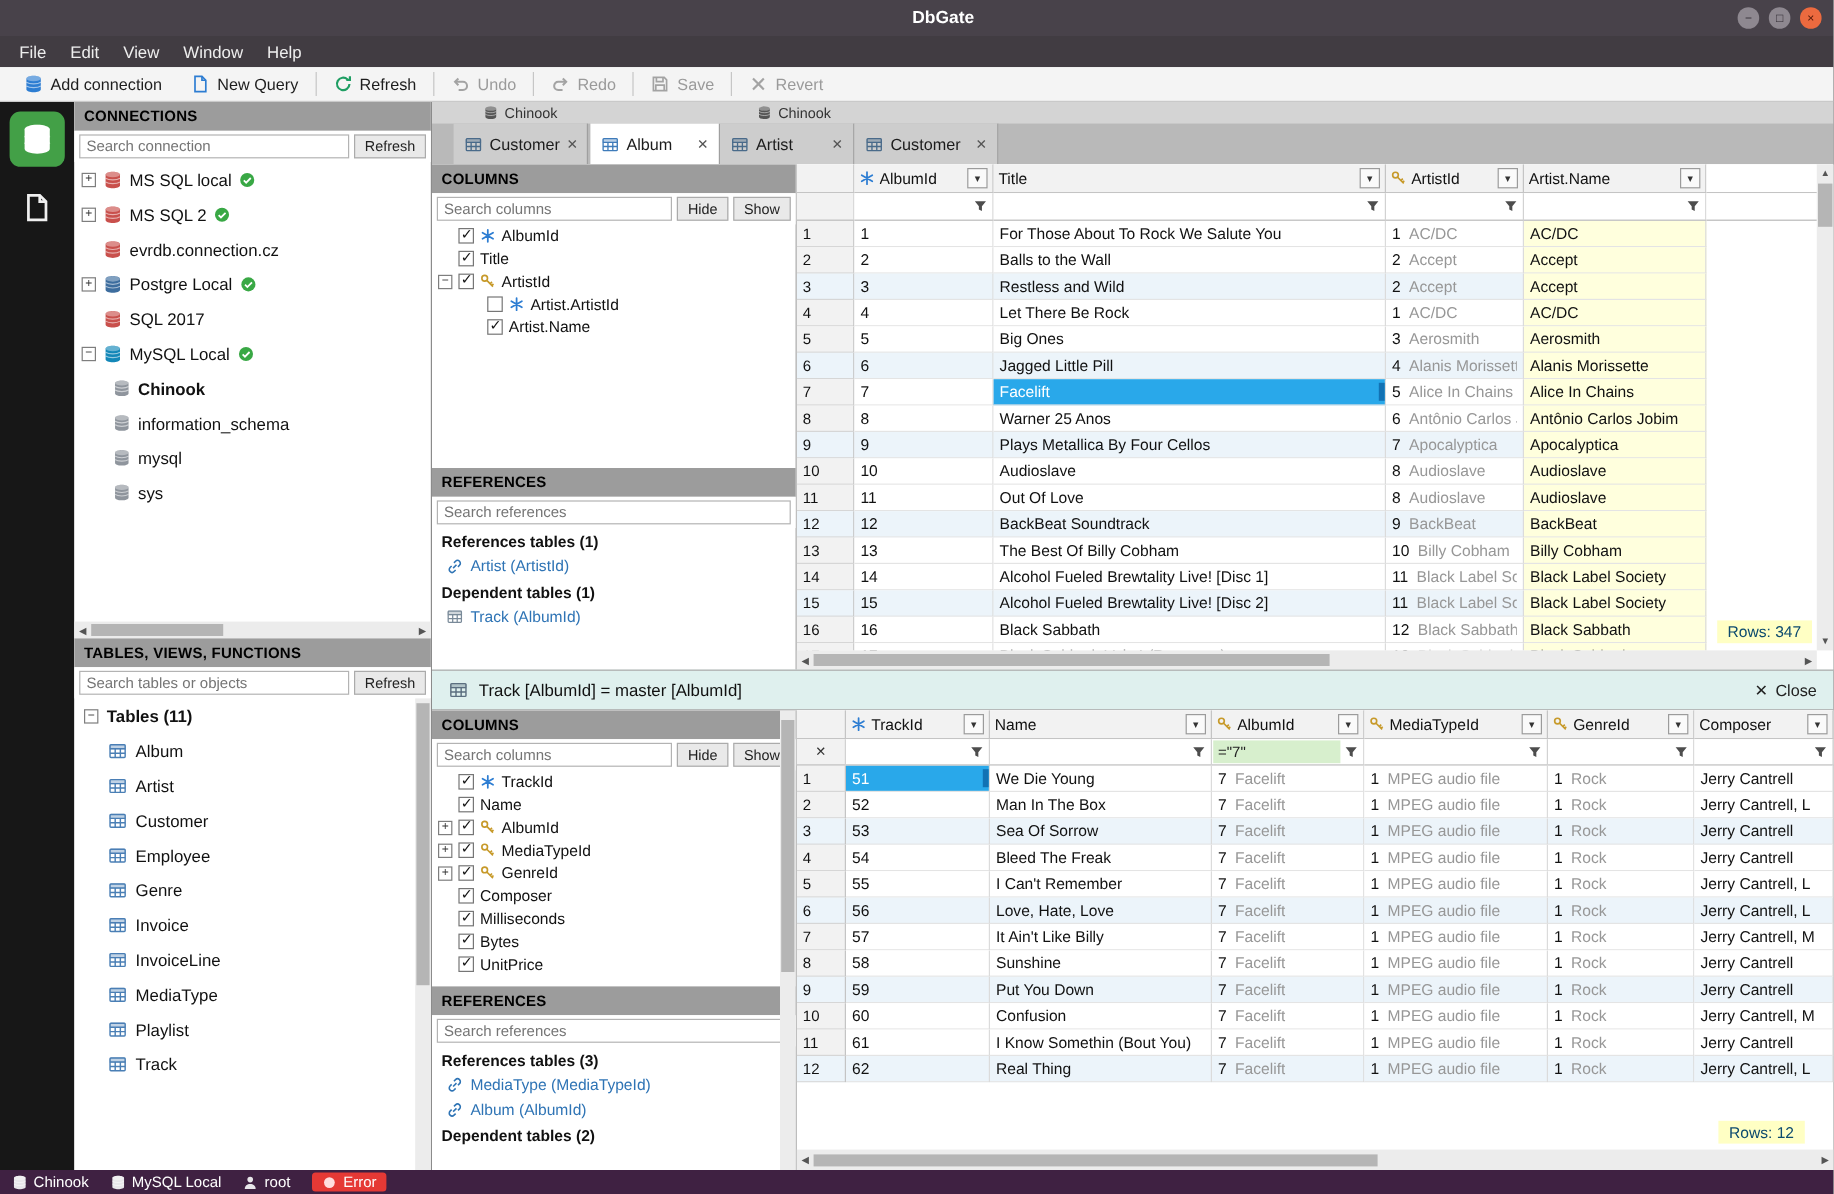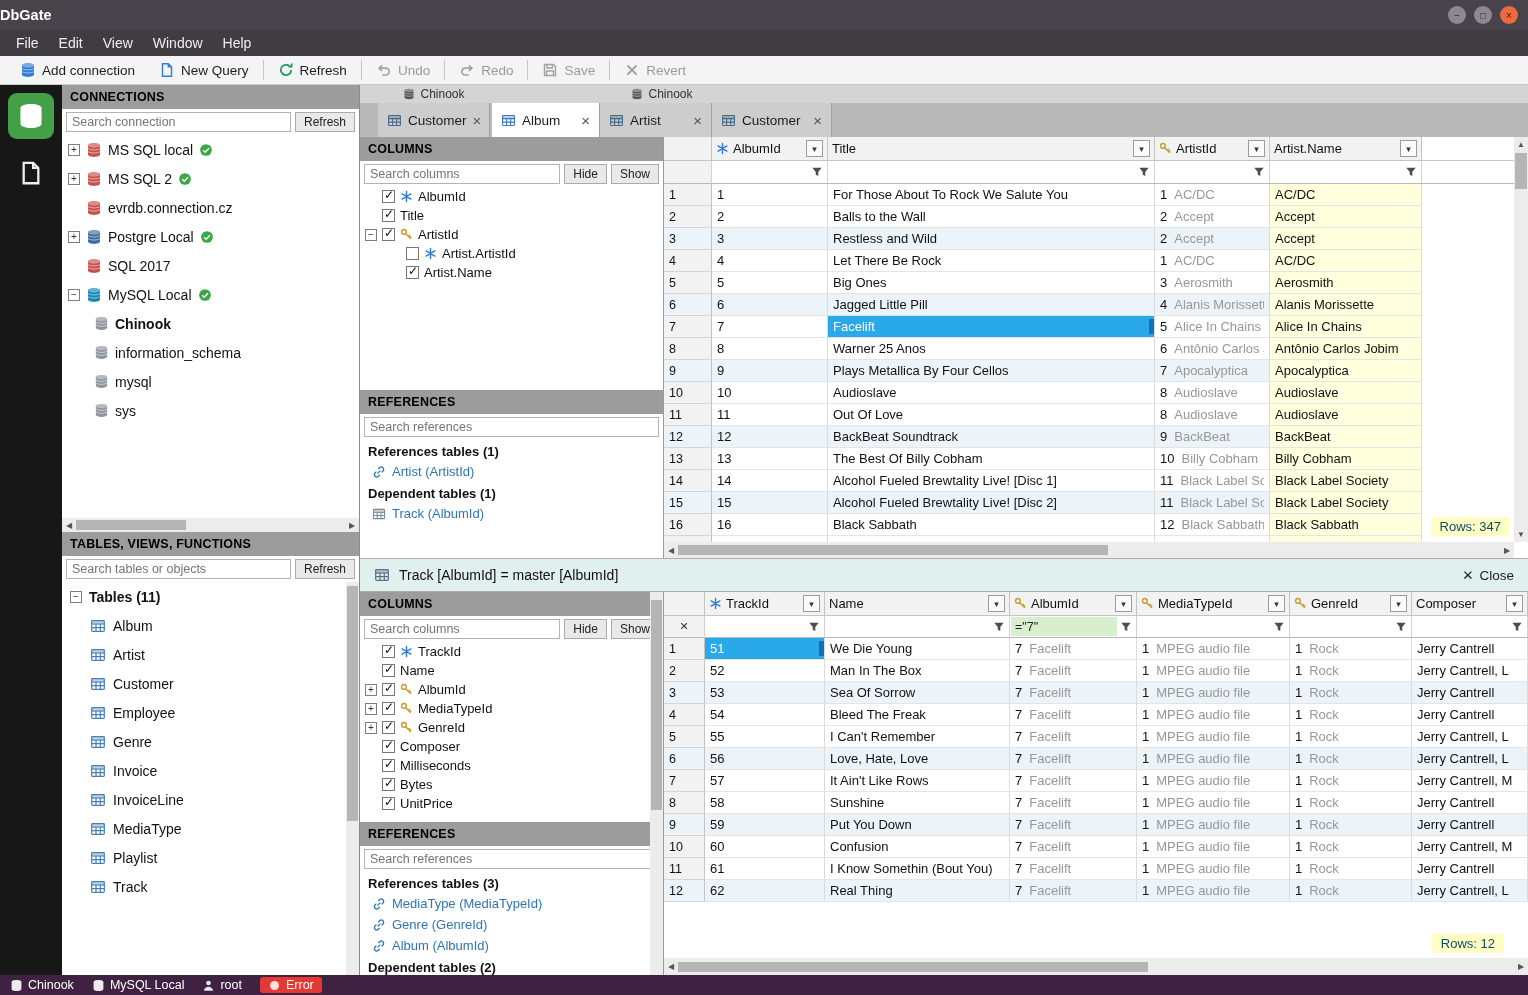--- a/index.html
+++ b/index.html
@@ -4,21 +4,21 @@
 <style>
   html,body{margin:0;padding:0;background:#555;}
   *{box-sizing:border-box;font-family:"Liberation Sans",sans-serif;}
   .app{position:relative;width:1528px;height:995px;background:#fff;overflow:hidden;font-size:13px;color:#111;}
   .abs{position:absolute;}
   .icon{display:inline-flex;flex:none;}
   .icon svg{width:100%;height:100%;display:block;}
 
   
   .titlebar{position:absolute;top:0;left:0;right:0;height:30px;background:#48424a;color:#fff;}
-  .wtitle{position:absolute;left:0;right:0;top:0;height:30px;line-height:30px;text-align:left;font-weight:bold;font-size:14.5px;}
+  .wtitle{position:absolute;left:0;right:0;top:0;height:30px;line-height:30px;text-align:center;font-weight:bold;font-size:14.5px;padding-left:44px;}
   .wcontrols{position:absolute;right:10px;top:6px;display:flex;gap:8px;}
   .wbtn{width:18px;height:18px;border-radius:50%;background:#8e8890;color:#2e2930;font-size:10px;display:flex;align-items:center;justify-content:center;}
   .wbtn.close{background:#ec6a3f;color:#4b1507;}
   .menubar{position:absolute;top:30px;left:0;right:0;height:26px;background:#413c42;display:flex;align-items:center;padding-left:6px;}
   .mitem{color:#eee;font-size:14px;padding:0 10px;height:26px;line-height:26px;}
   .toolbar{position:absolute;top:56px;left:0;right:0;height:29px;background:#f4f4f4;border-bottom:1px solid #c9c9c9;display:flex;align-items:center;padding-left:8px;}
   .tbtn{display:flex;align-items:center;gap:6px;padding:0 12px;height:28px;font-size:13.5px;color:#1d1d1d;}
   .tbtn.dis{color:#9a9a9a;}
   .tbtn .icon{width:16px;height:16px;}
   .tsep{width:1px;height:20px;background:#c6c6c6;margin:0 2px;}
@@ -1153,30 +1153,20 @@
                 <span>MediaType (MediaTypeId)</span>
               </div>
               <div class="reflink">
                 <span class="icon" style="color: rgb(47, 116, 181); width: 14px; height: 14px;">
                   <svg viewBox="0 0 16 16" fill="none" stroke="currentColor" stroke-width="1.5">
                     <path d="M6.4 9.6l3.2-3.2"></path>
                     <path d="M7.2 4.6l1.5-1.5a2.68 2.68 0 0 1 3.8 3.8L11 8.4"></path>
                     <path d="M8.8 11.4l-1.5 1.5a2.68 2.68 0 0 1-3.8-3.8L5 7.6"></path>
                   </svg>
                 </span>
-                <span>Genre (GenreId)</span>
-              </div>
-              <div class="reflink">
-                <span class="icon" style="color: rgb(47, 116, 181); width: 14px; height: 14px;">
-                  <svg viewBox="0 0 16 16" fill="none" stroke="currentColor" stroke-width="1.5">
-                    <path d="M6.4 9.6l3.2-3.2"></path>
-                    <path d="M7.2 4.6l1.5-1.5a2.68 2.68 0 0 1 3.8 3.8L11 8.4"></path>
-                    <path d="M8.8 11.4l-1.5 1.5a2.68 2.68 0 0 1-3.8-3.8L5 7.6"></path>
-                  </svg>
-                </span>
                 <span>Album (AlbumId)</span>
               </div>
             </div>
           <div class="refbold">Dependent tables (2)</div>
           <div id="bot-dep-links"></div>
         </div>
         <div class="lp-vsb">
           <div class="vthumb" style="top:8px;height:210px"></div>
         </div>
       </div>
@@ -1440,21 +1430,21 @@
               <div class="gc" style="width: 116px;">
                 <span class="gval">Jerry Cantrell, L</span>
               </div>
             </div>
             <div class="grow" style="height: 22px;">
               <div class="gc rn" style="width: 41px;">7</div>
               <div class="gc" style="width: 120px;">
                 <span class="gval">57</span>
               </div>
               <div class="gc" style="width: 185px;">
-                <span class="gval">It Ain't Like Rows</span>
+                <span class="gval">It Ain't Like Billy</span>
               </div>
               <div class="gc" style="width: 127px;">
                 <span class="gnum">7</span>
                 <span class="gref">Facelift</span>
               </div>
               <div class="gc" style="width: 153px;">
                 <span class="gnum">1</span>
                 <span class="gref">MPEG audio file</span>
               </div>
               <div class="gc" style="width: 122px;">

